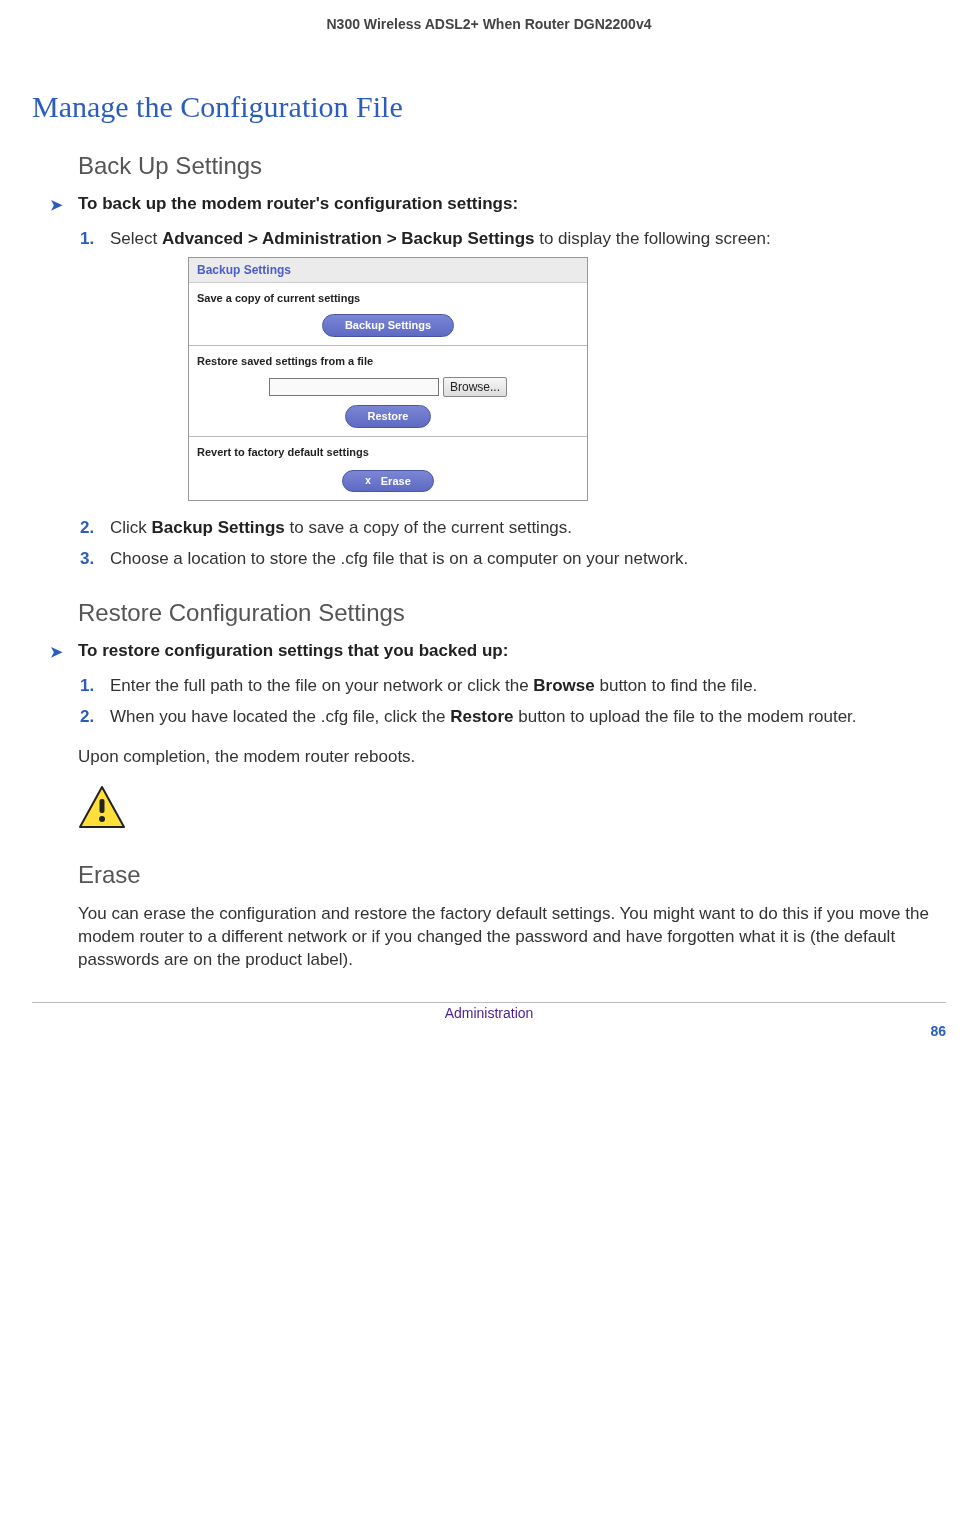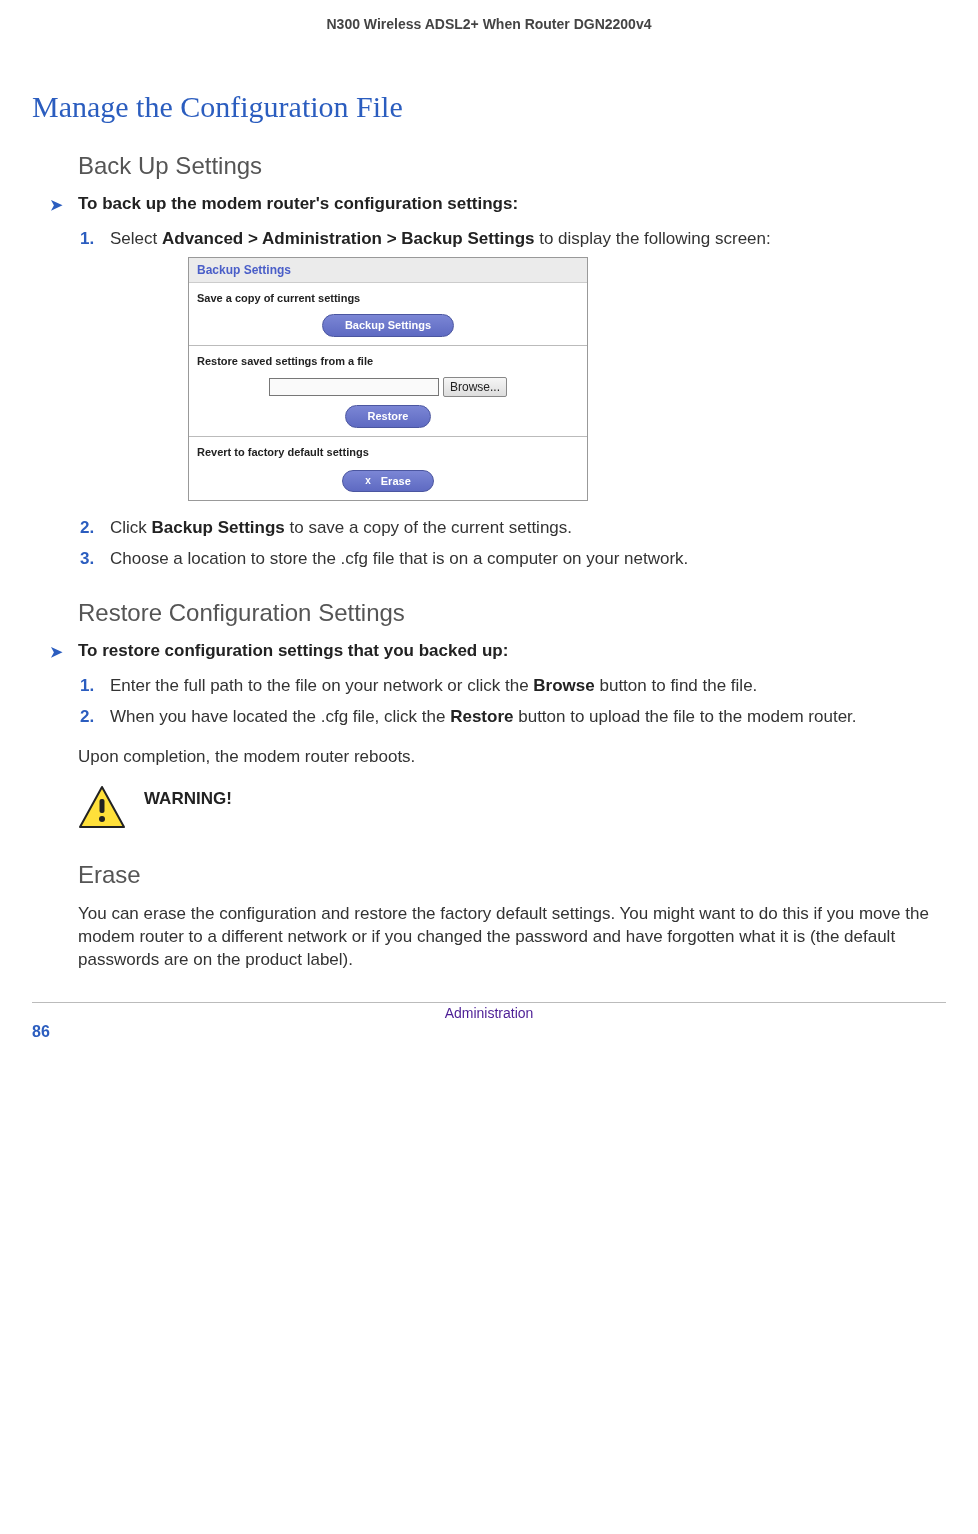--- a/index.html
+++ b/index.html
@@ -189,22 +189,22 @@
     border: none;
     border-top: 1px solid #bbb;
     margin: 30px 0 2px 0;
   }
   .footer-label {
     text-align: center;
     font-size: 14px;
     color: #4c1d95;
   }
   .footer-page {
-    text-align: left;
-    font-size: 16px;
+    text-align: right;
+    font-size: 14px;
     color: #2b5dbf;
     font-weight: bold;
     margin-top: 2px;
   }
 </style>
 </head>
 <body>
 
 <div class="page">
   <div class="doc-header">N300 Wireless ADSL2+ When Router DGN2200v4</div>
@@ -285,21 +285,20 @@
 
   <div class="warning-block">
     <span class="warn-icon">
       <svg width="48" height="44" viewBox="0 0 48 44">
         <polygon points="24,2 46,42 2,42" fill="#ffe03a" stroke="#222" stroke-width="2" stroke-linejoin="round"></polygon>
         <rect x="21.5" y="14" width="5" height="14" rx="2" fill="#222"></rect>
         <circle cx="24" cy="34" r="3" fill="#222"></circle>
       </svg>
     </span>
     <div class="warn-text-wrap">
-      <div class="warn-label">WARNING!</div>
     </div>
   </div>
 
   <h2 class="sub-title">Erase</h2>
   <p class="intro">You can erase the configuration and restore the factory default settings. You might want to do this if you move the modem router to a different network or if you changed the password and have forgotten what it is (the default passwords are on the product label).</p>
 
   <hr class="footer-sep">
   <div class="footer-label">Administration</div>
   <div class="footer-page">86</div>
 </div>

